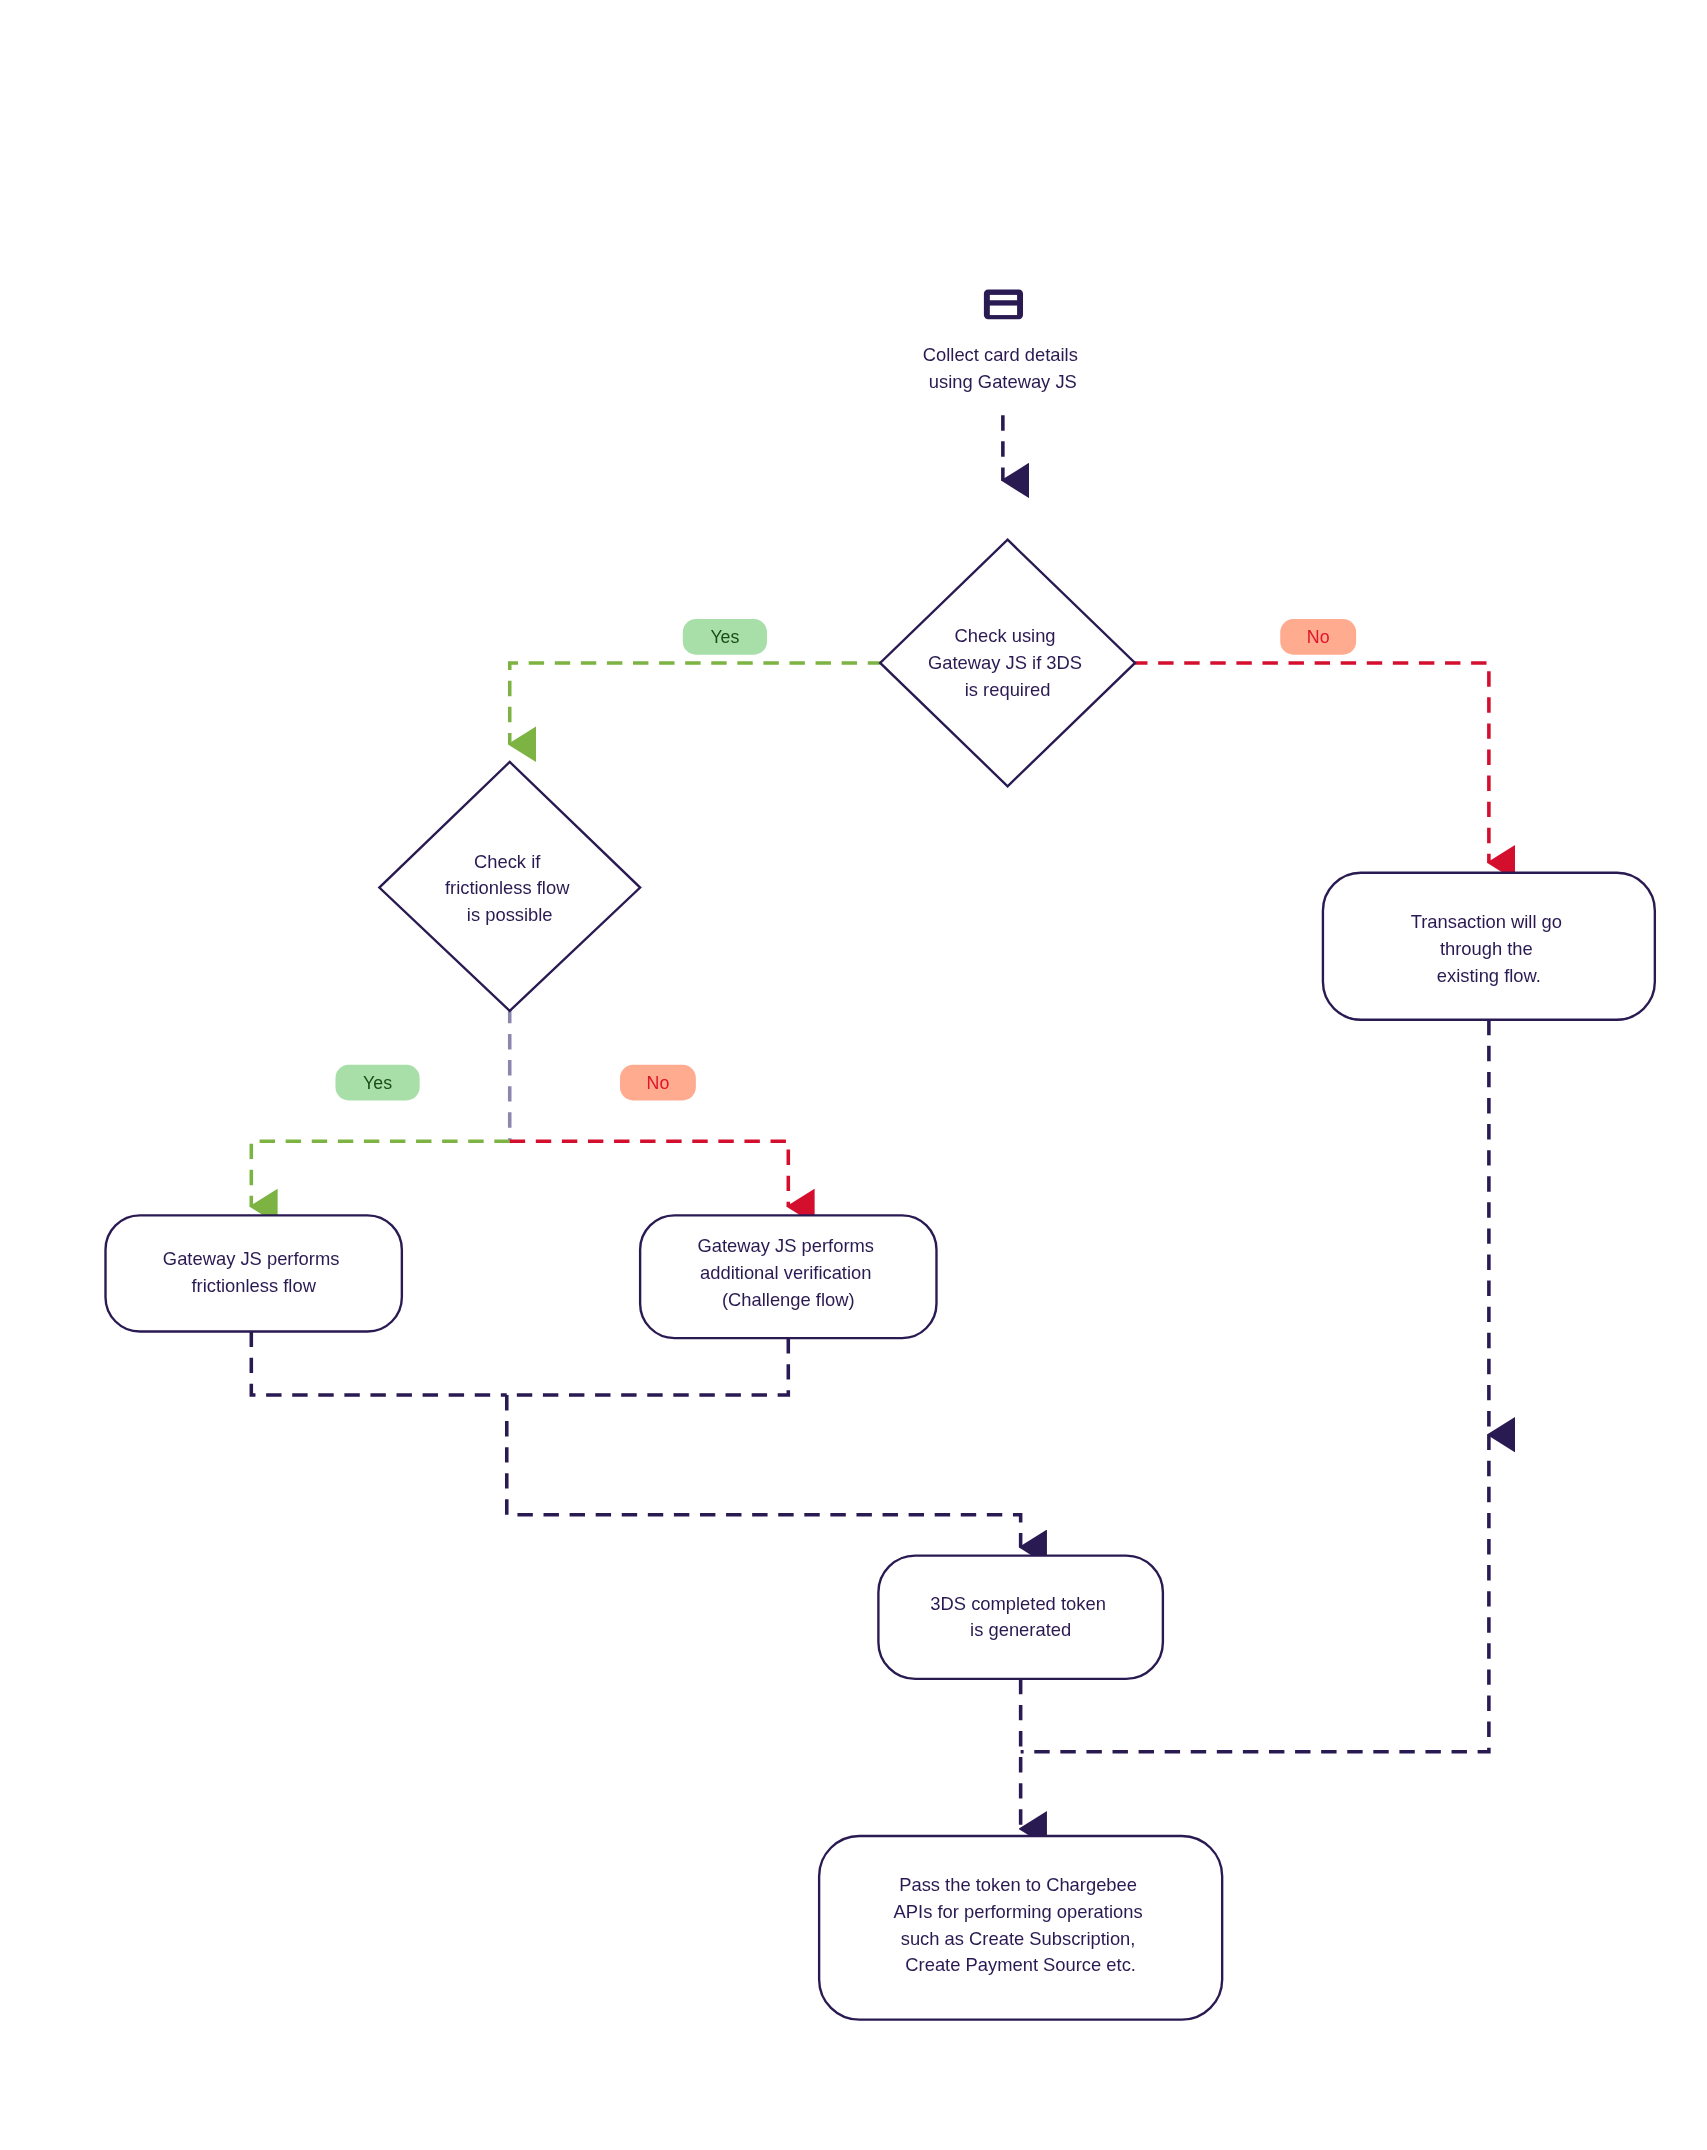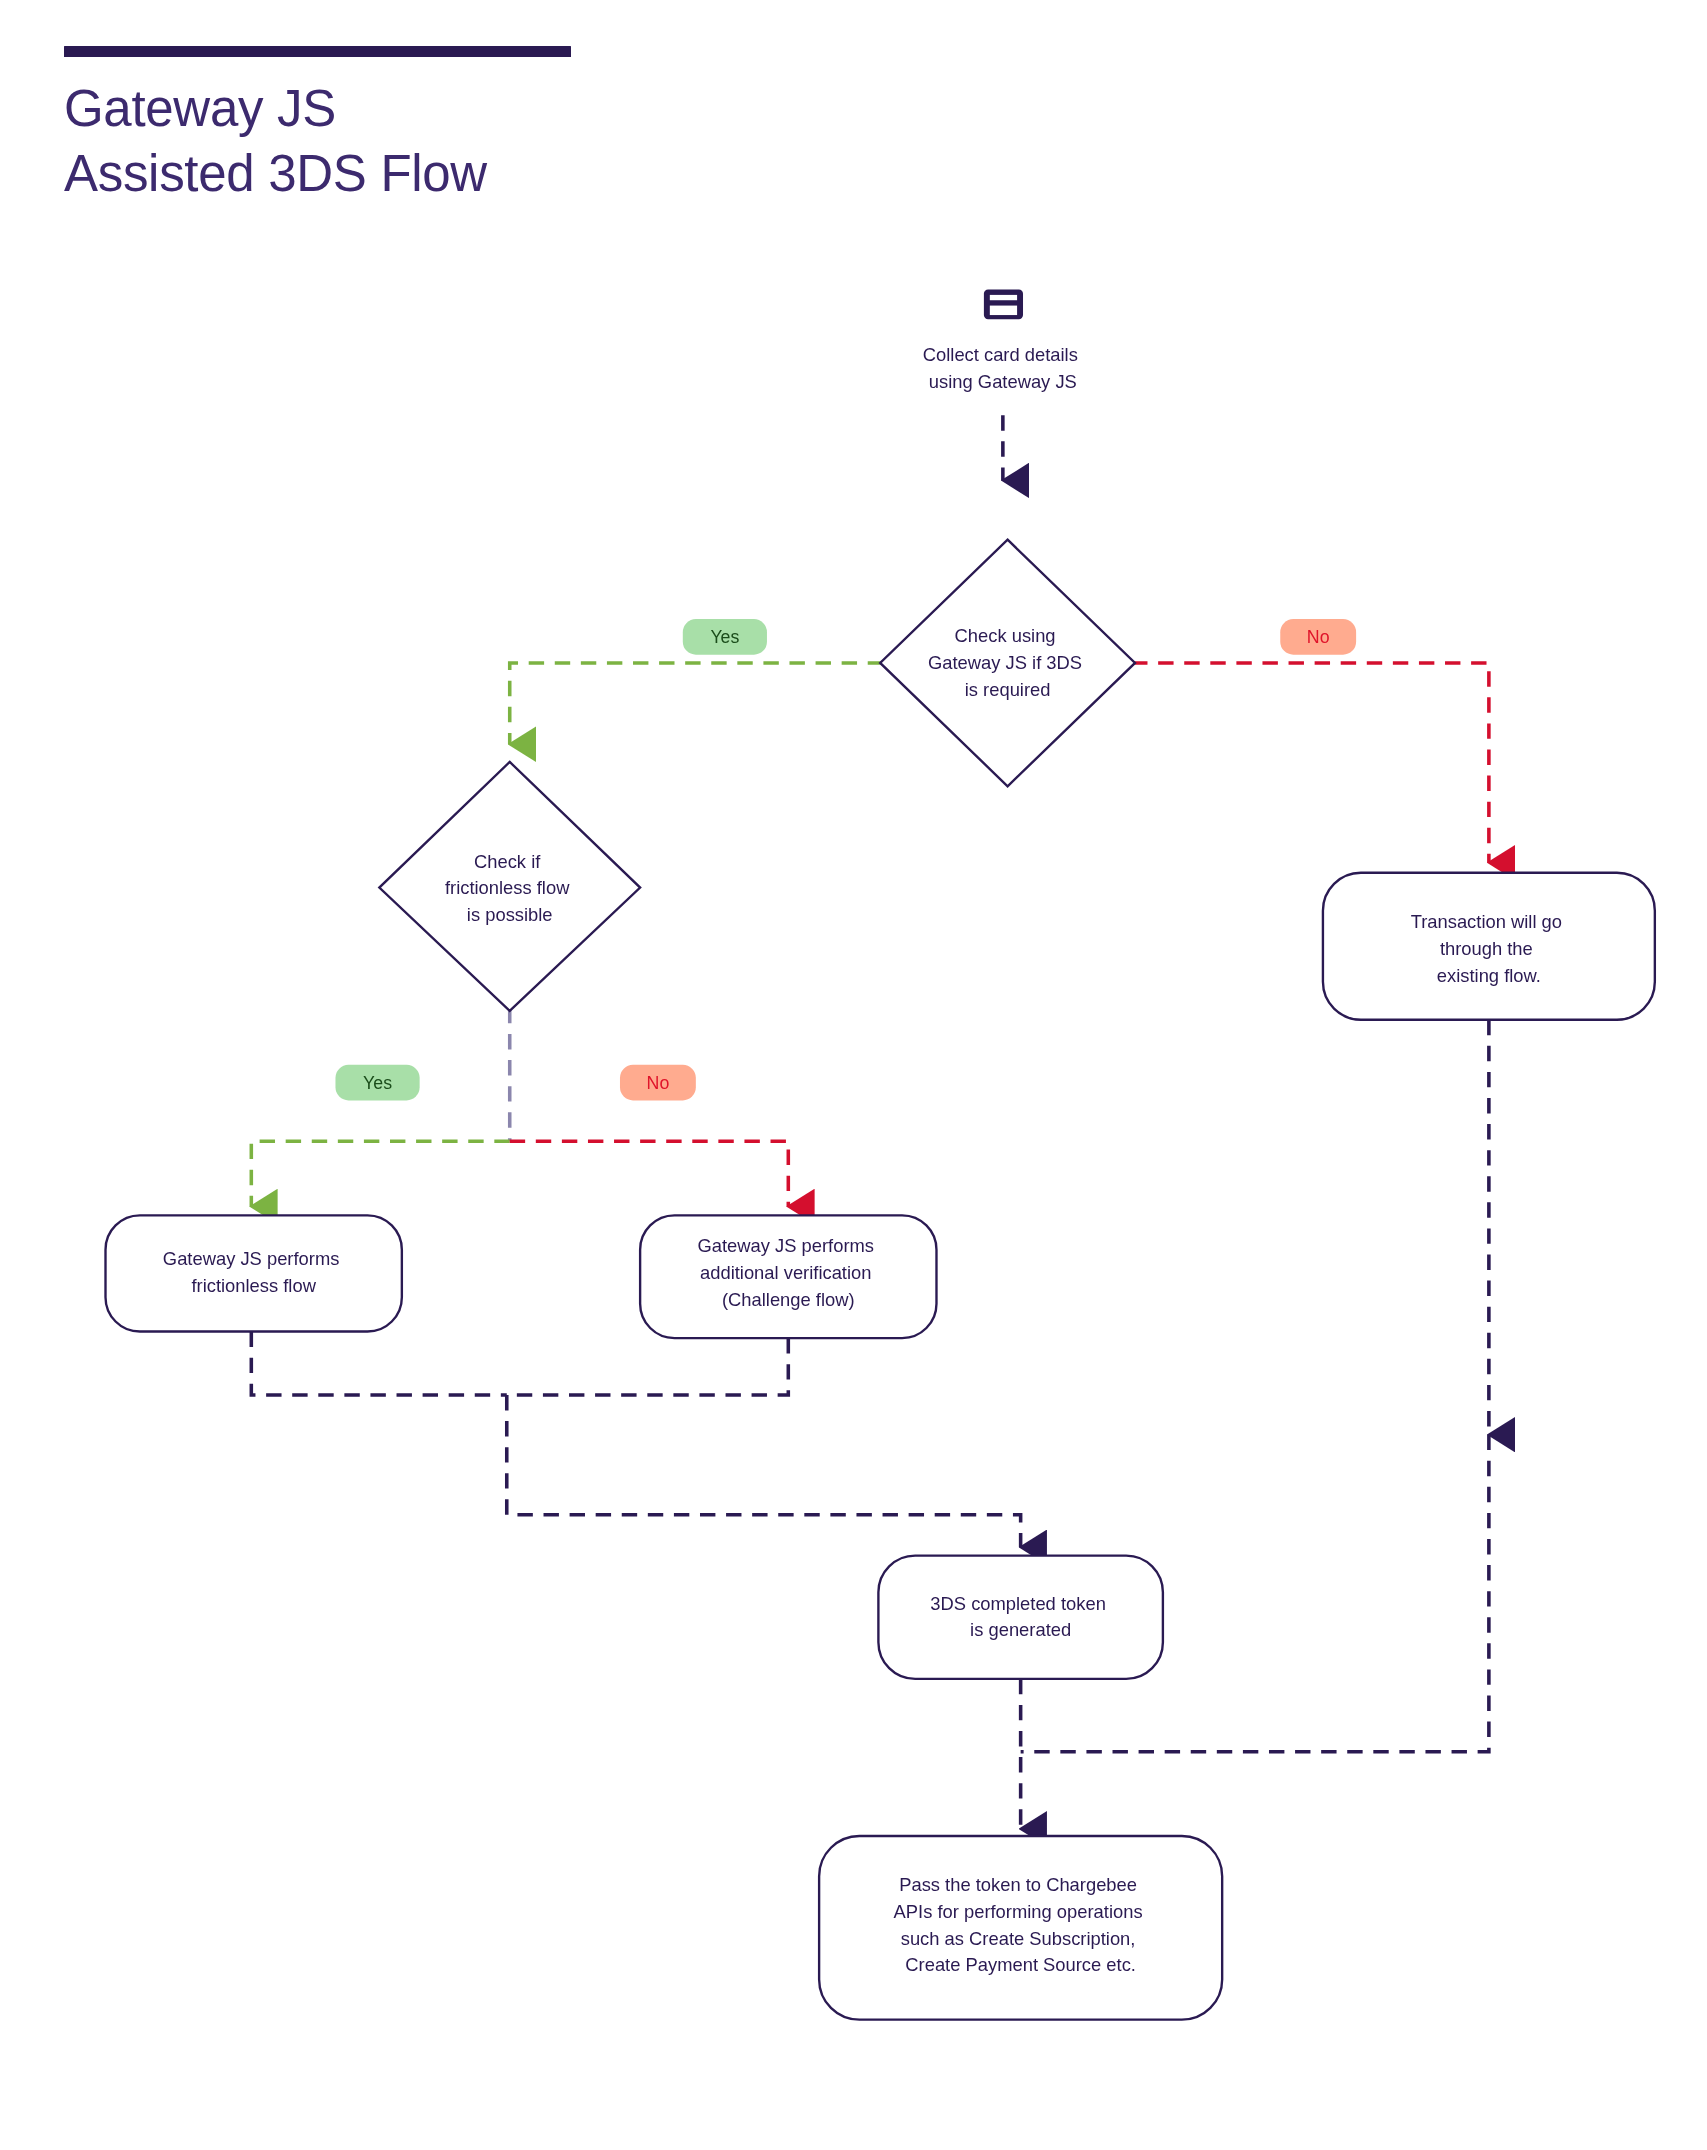--- a/index.html
+++ b/index.html
@@ -42,25 +42,20 @@
     dominant-baseline:middle;
   }
   .edge{fill:none;stroke-width:6;stroke-dasharray:26 18;stroke-linecap:butt;}
   .card-icon-rect{fill:#2a1a52;}
 </style>
 </head>
 <body>
 
 <div id="page">
 
-  <div id="title-block">
-    <div id="title-rule"></div>
-    <div id="title-text">Gateway JS
-Assisted 3DS Flow</div>
-  </div>
 
   <svg id="flow" viewBox="0 0 2880 3628">
     <defs>
       <marker id="ar-ink" markerWidth="10" markerHeight="8" refX="5" refY="7.4" orient="auto" markerUnits="strokeWidth">
         <path d="M0,0 L10,0 L5,8 Z" fill="#2a1a52"></path>
       </marker>
       <marker id="ar-green" markerWidth="10" markerHeight="8" refX="5" refY="7.4" orient="auto" markerUnits="strokeWidth">
         <path d="M0,0 L10,0 L5,8 Z" fill="#7cb342"></path>
       </marker>
       <marker id="ar-red" markerWidth="10" markerHeight="8" refX="5" refY="7.4" orient="auto" markerUnits="strokeWidth">

